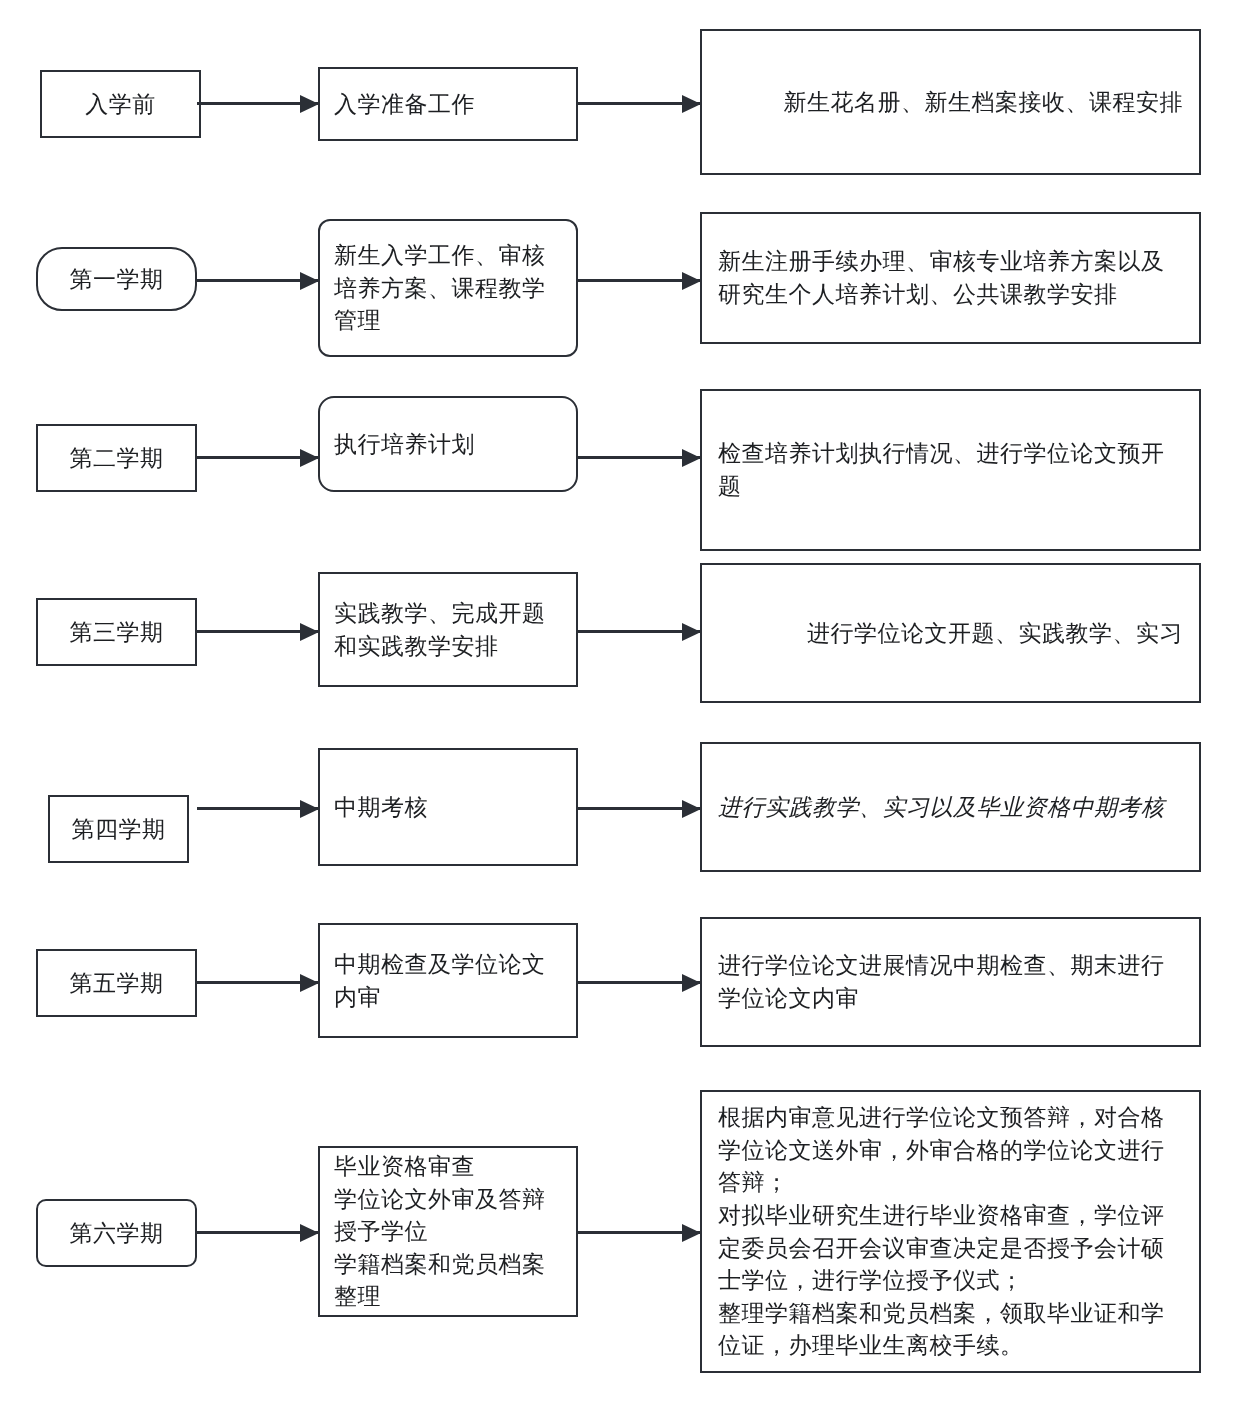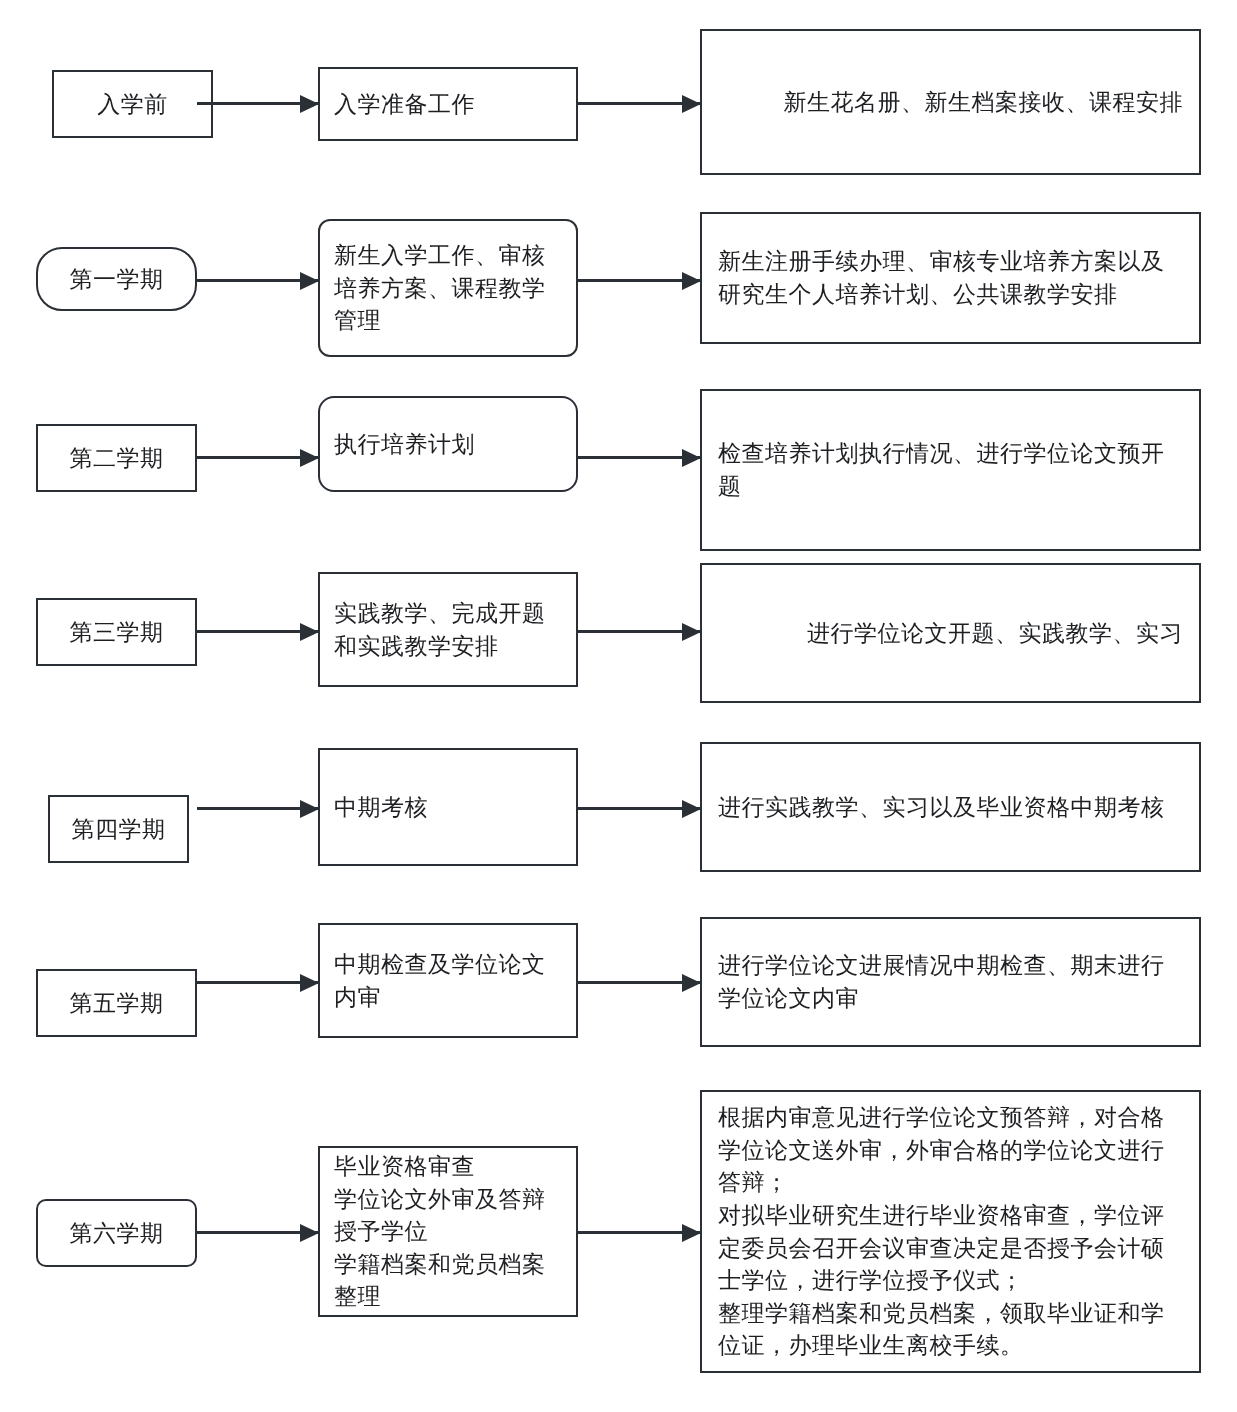--- a/index.html
+++ b/index.html
@@ -71,21 +71,21 @@
     border-top: 9px solid transparent;
     border-bottom: 9px solid transparent;
     border-left: 19px solid #2b2f36;
   }
 </style>
 </head>
 <body>
 
 <div id="flowchart">
 
-  <div class="node col1" style="left:52px; top:70px; width:161px; height:68px;">
+  <div class="node col1" style="left:40px; top:70px; width:161px; height:68px;">
     <span class="node-text">入学前</span>
   </div>
   <div class="connector" style="left:197px; top:102px; width:121px;">
     <span class="arrowhead"></span>
   </div>
   <div class="node col2 center" style="left:318px; top:67px; width:260px; height:74px;">
     <span class="node-text">入学准备工作</span>
   </div>
   <div class="connector" style="left:578px; top:102px; width:122px;">
     <span class="arrowhead"></span>
@@ -147,25 +147,25 @@
   </div>
   <div class="connector" style="left:197px; top:807px; width:121px;">
     <span class="arrowhead"></span>
   </div>
   <div class="node col2 center" style="left:318px; top:748px; width:260px; height:118px;">
     <span class="node-text">中期考核</span>
   </div>
   <div class="connector" style="left:578px; top:807px; width:122px;">
     <span class="arrowhead"></span>
   </div>
-  <div class="node col3 left" style="left:700px; top:742px; width:501px; height:130px;">
+  <div class="node col3 left" style="left:700px; top:742px; width:501px; height:130px;font-style:italic;">
     <span class="node-text">进行实践教学、实习以及毕业资格中期考核</span>
   </div>
 
-  <div class="node col1" style="left:36px; top:949px; width:161px; height:68px;margin-top:20px;">
+  <div class="node col1" style="left:36px; top:949px; width:161px; height:68px;">
     <span class="node-text">第五学期</span>
   </div>
   <div class="connector" style="left:197px; top:981px; width:121px;">
     <span class="arrowhead"></span>
   </div>
   <div class="node col2 left" style="left:318px; top:923px; width:260px; height:115px;">
     <span class="node-text">中期检查及学位论文内审</span>
   </div>
   <div class="connector" style="left:578px; top:981px; width:122px;">
     <span class="arrowhead"></span>

